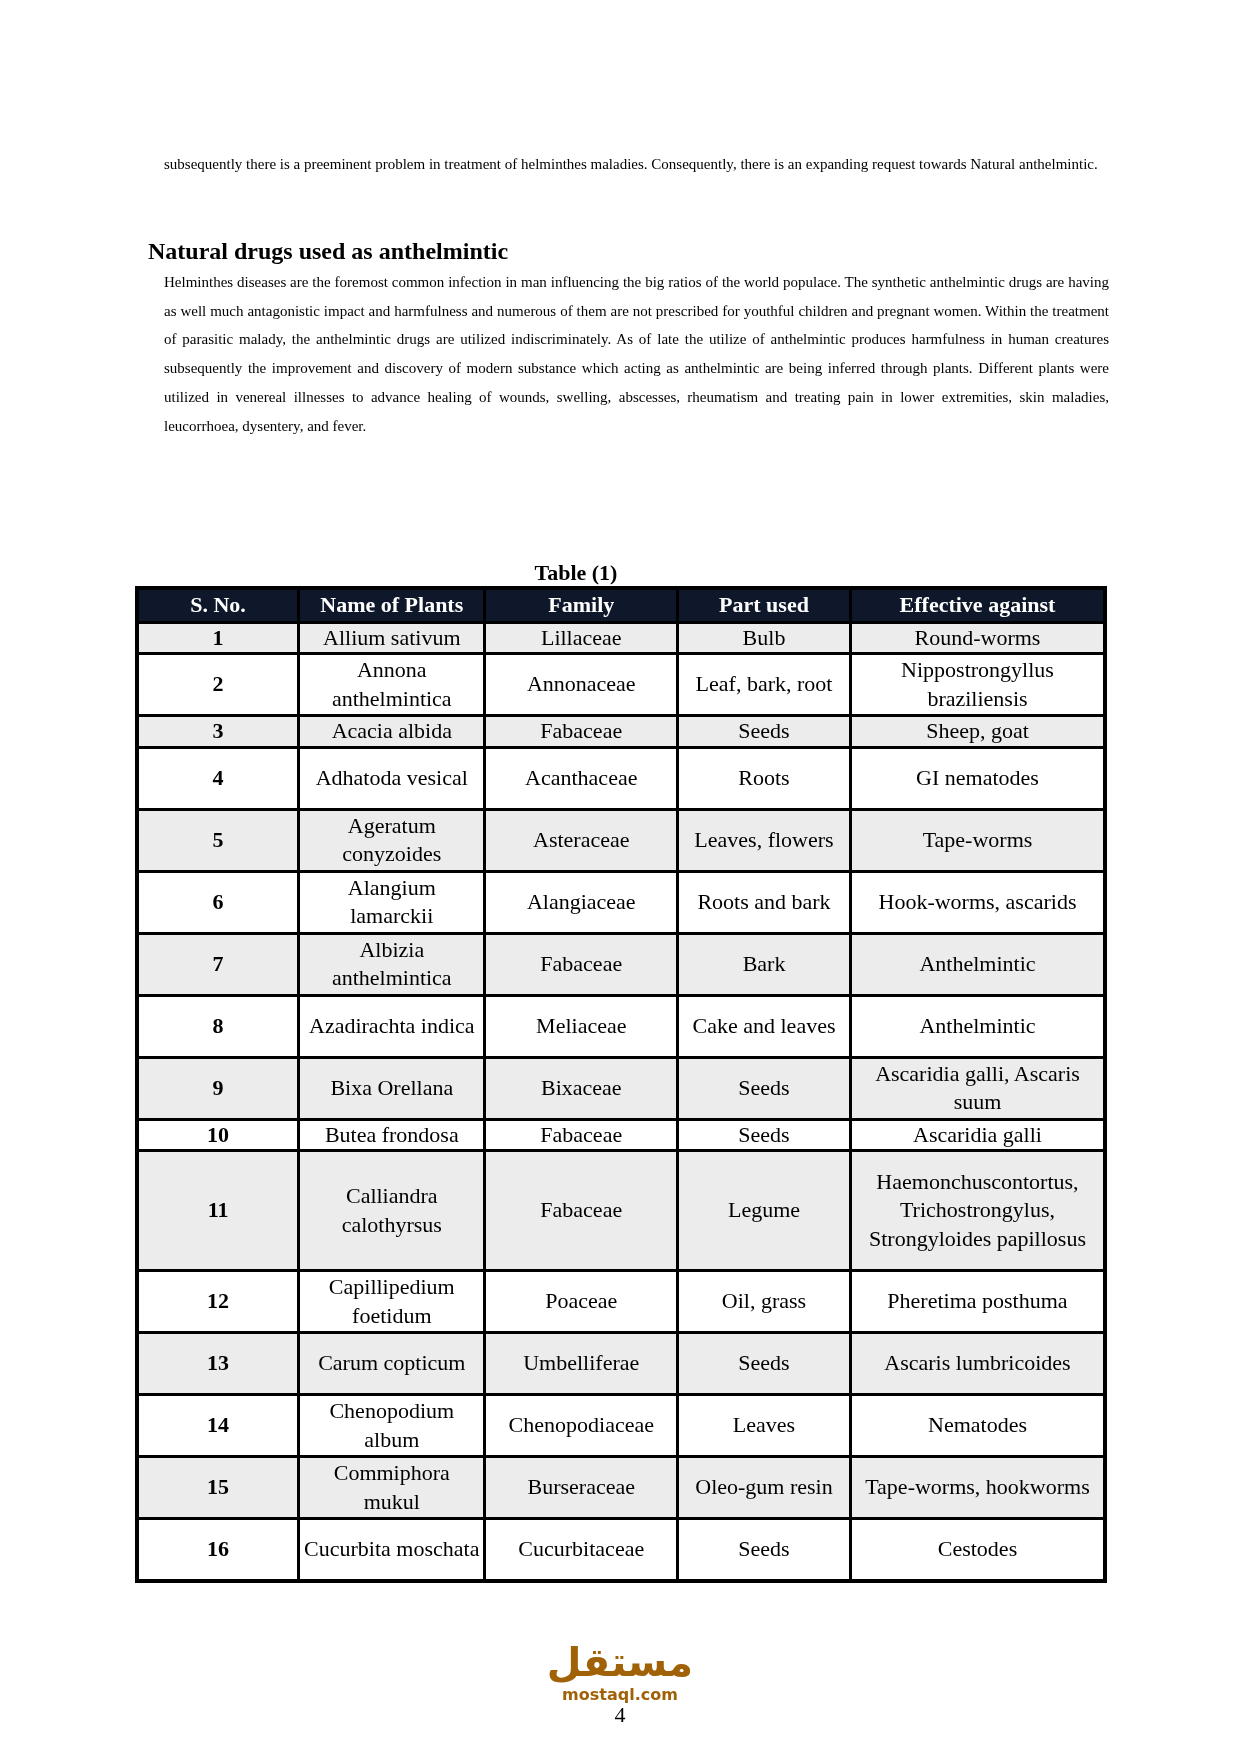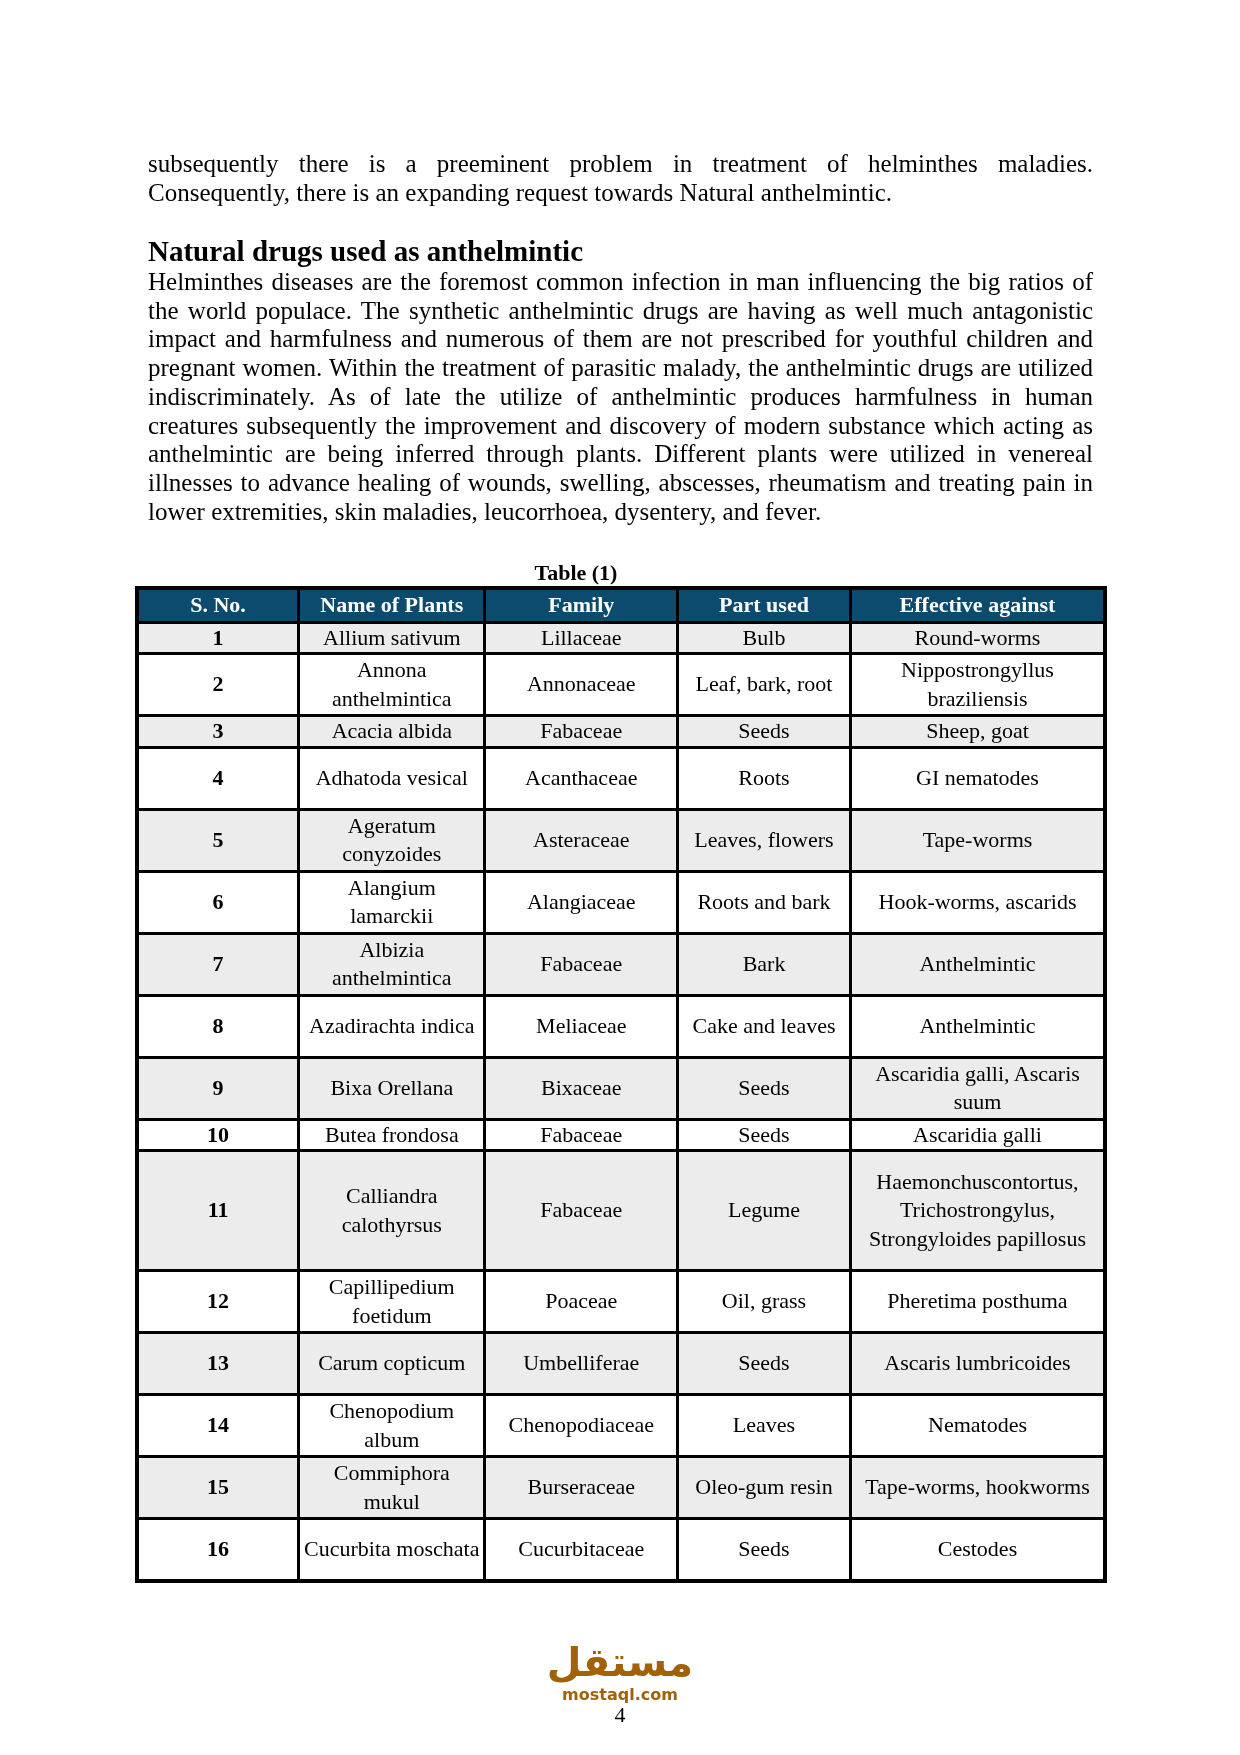--- a/index.html
+++ b/index.html
@@ -1,47 +1,47 @@
 <!DOCTYPE html>
 <html><head>
   <meta charset="utf-8">
   <style>
     html, body { margin: 0; padding: 0; background: #ffffff; }
     body {
       width: 1240px; height: 1755px; position: relative; overflow: hidden;
       font-family: "Liberation Serif", "DejaVu Serif", serif; color: #000;
     }
     .text-block {
-      position: absolute; left: 148px; width: 945px;
-      font-size: 25px; line-height: 28.7px; text-align: justify;
+      position: absolute; left: 164px; width: 945px;
+      font-size: 15px; line-height: 28.7px; text-align: justify;
     }
     .text-block p { margin: 0; }
     #intro { top: 150px; }
     #intro p { text-align-last: left; }
     #heading {
       position: absolute; left: 148px; top: 236px;
-      font-size: 29px; font-weight: bold; margin: 0; line-height: 30px;
+      font-size: 24px; font-weight: bold; margin: 0; line-height: 30px;
     }
     #body-para { top: 268px; }
     #caption {
       position: absolute; left: 0; width: 1152px; top: 560px;
       text-align: center; font-weight: bold; font-size: 22px; line-height: 26px;
     }
     table.plants {
       position: absolute; left: 135px; top: 586px;
       border-collapse: collapse; width: 972px;
       border: 4px solid #000;
       font-size: 22px; line-height: 28.5px;
     }
     table.plants th, table.plants td {
       border: 3px solid #000; text-align: center; vertical-align: middle;
       padding: 0 4px; box-sizing: border-box;
     }
     table.plants th {
-      background: #0c4a6e; color: #ffffff; font-weight: bold; height: 34px;
+      background: #0f172a; color: #ffffff; font-weight: bold; height: 34px;
       line-height: 28px;
     }
     table.plants tr.odd td { background: #ececec; }
     table.plants tr.even td { background: #ffffff; }
     table.plants td.sno { font-weight: bold; }
     col.c1 { width: 163px; } col.c2 { width: 187px; } col.c3 { width: 193px; }
     col.c4 { width: 174px; } col.c5 { width: 255px; }
     tr.h1 td { height: 31px; }
     tr.h2 td { height: 62px; }
     tr.h4 td { height: 120px; }

